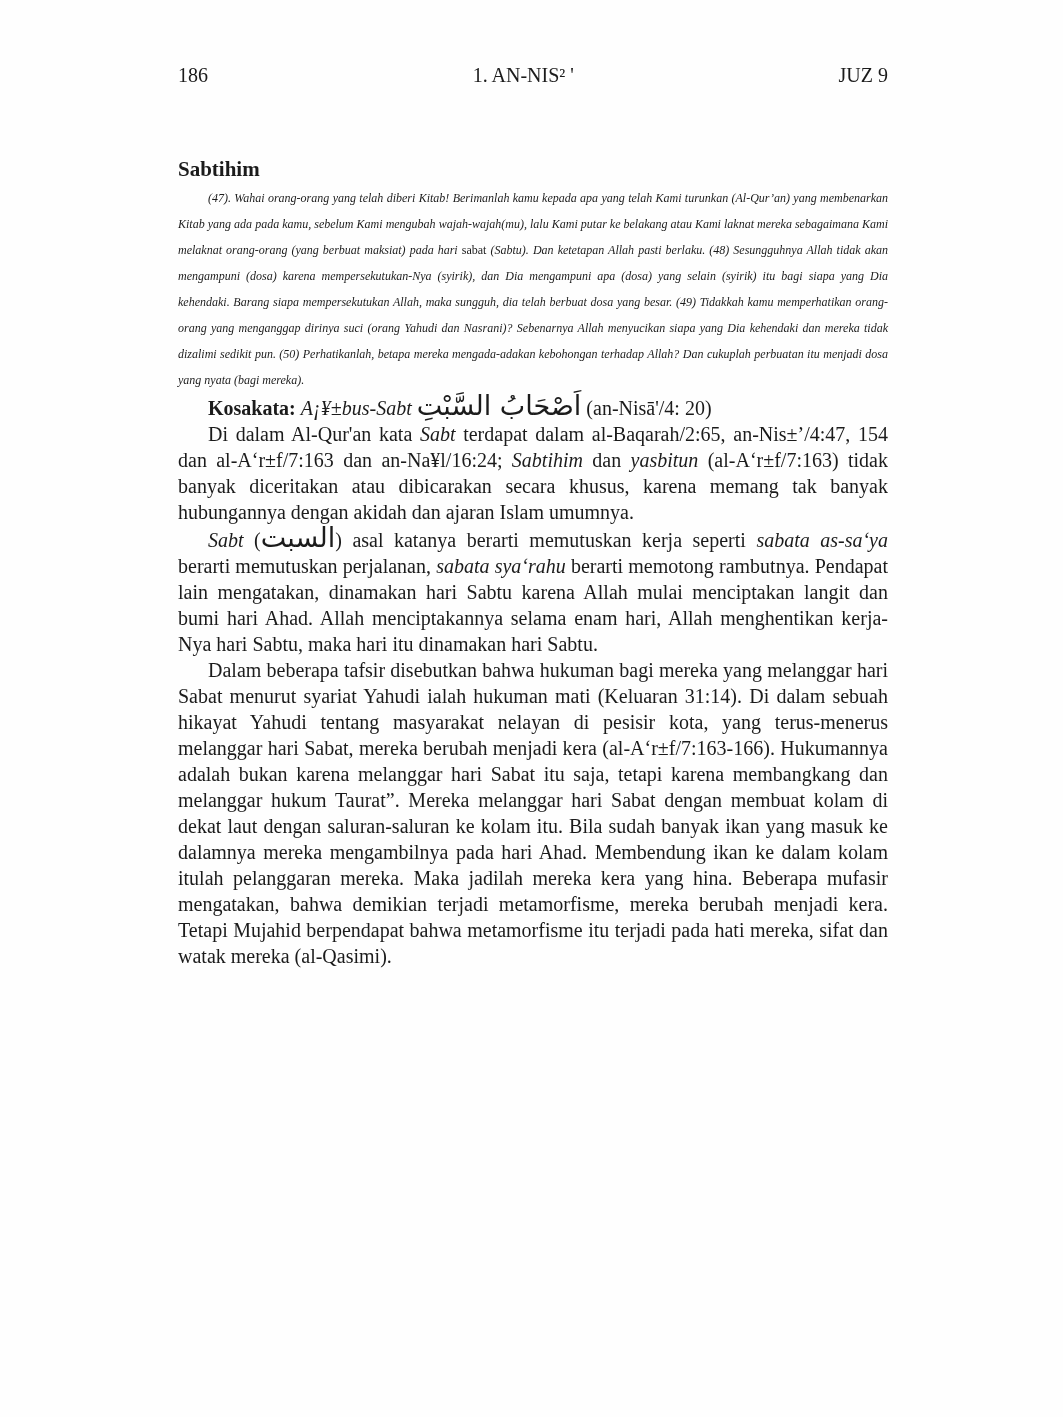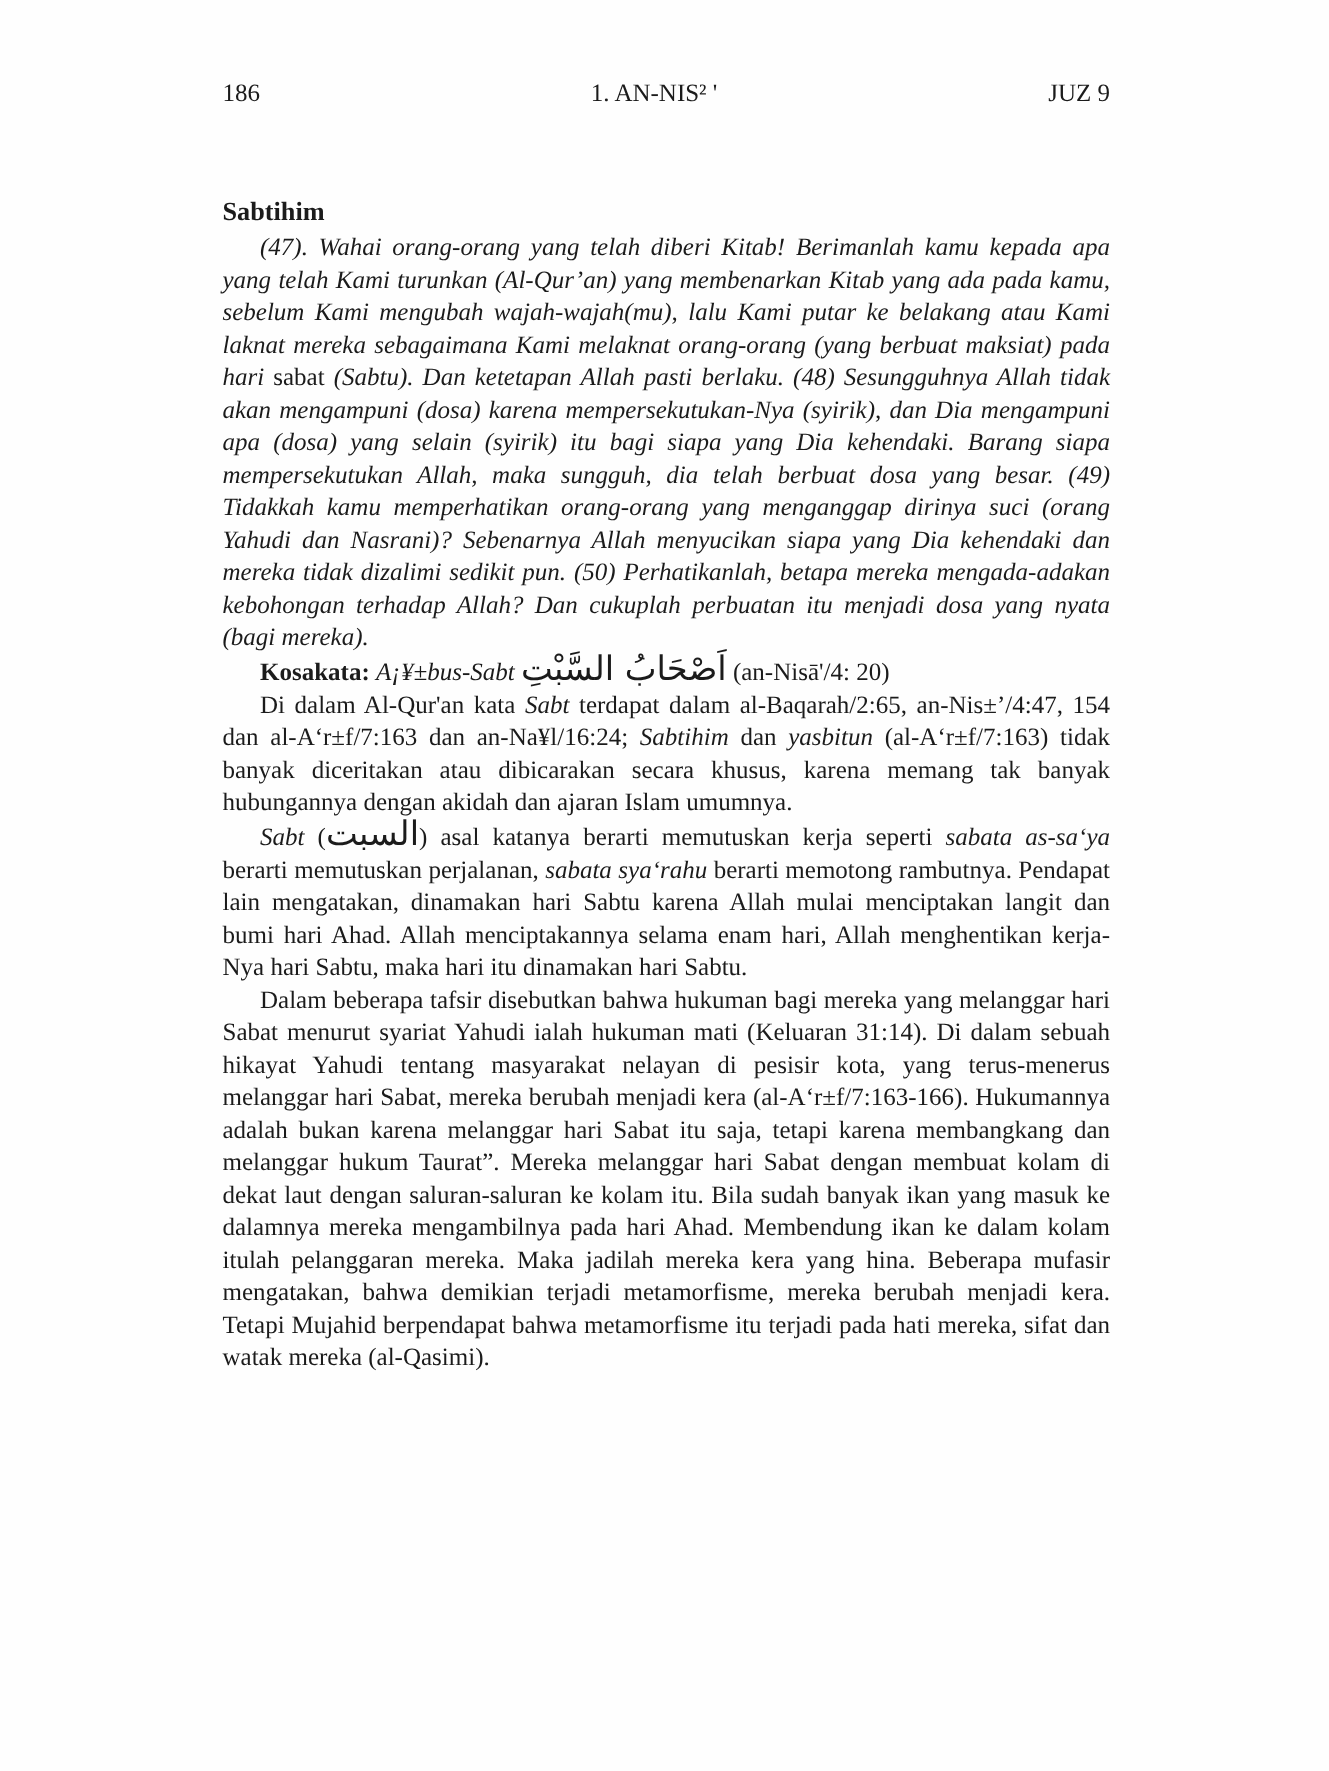--- a/index.html
+++ b/index.html
@@ -34,21 +34,21 @@
   }
   p.body {
     margin: 0;
     font-size: 20px;
     line-height: 26px;
     text-align: justify;
     text-indent: 30px;
   }
   p.terjemah-body {
     margin: 0;
-    font-size: 20px;
+    font-size: 12px;
     line-height: 26px;
     text-align: justify;
     text-indent: 30px;
   }
   .kosakata-line {
     margin: 30px 0 12px 0;
     font-size: 20px;
     line-height: 32px;
     text-indent: 0;
   }

